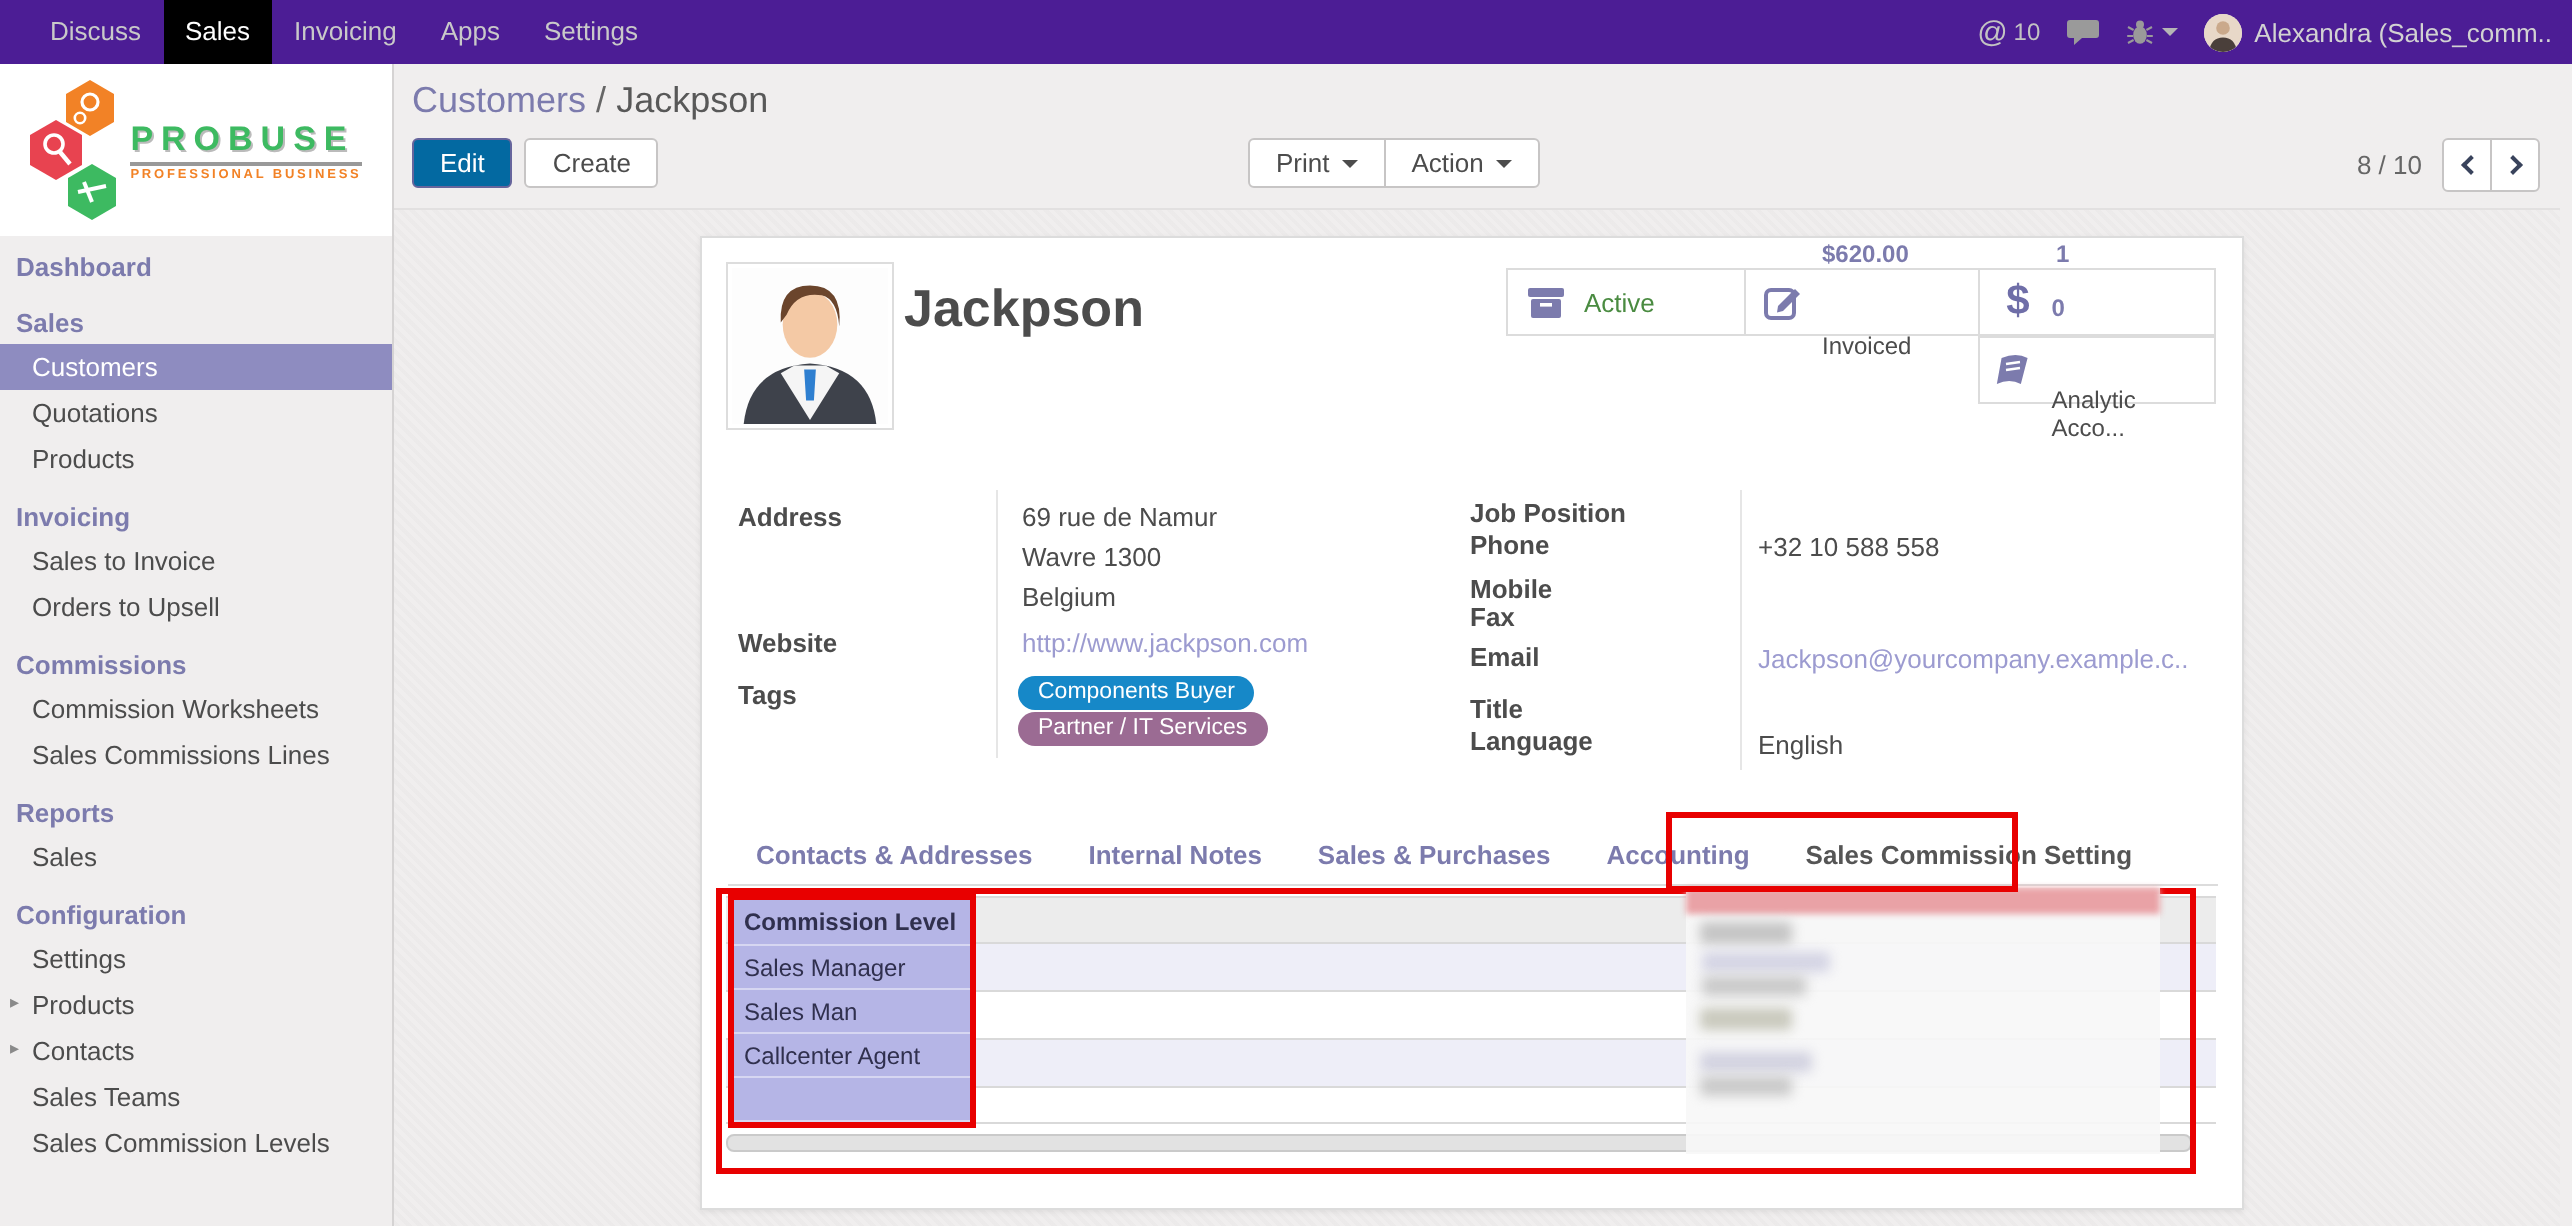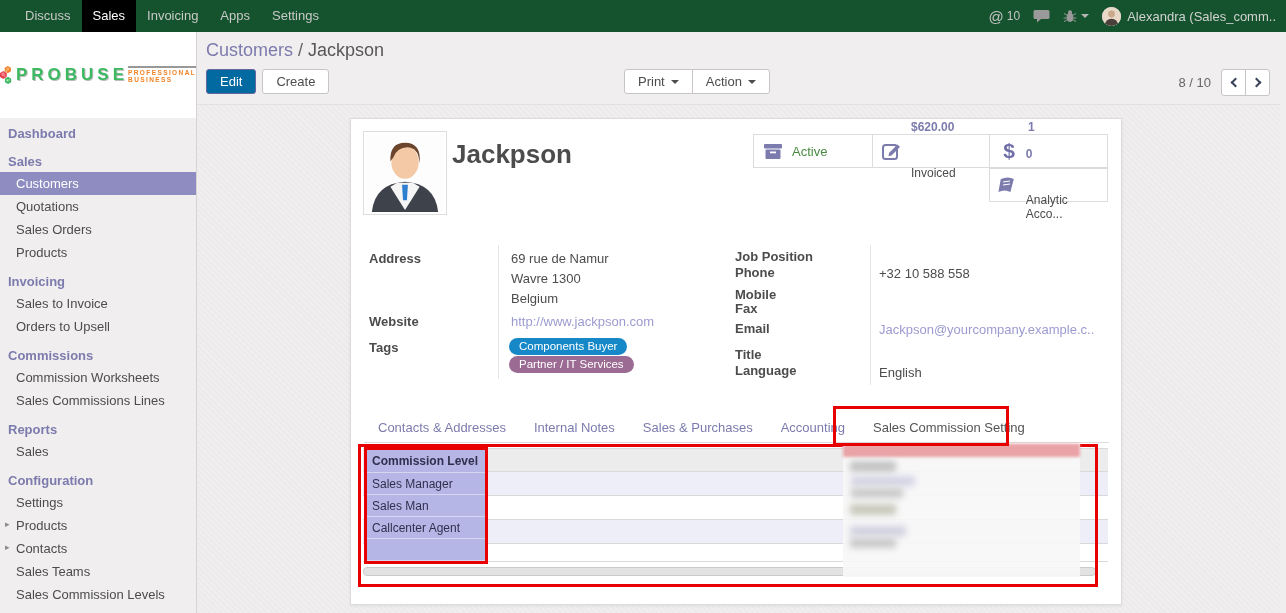--- a/index.html
+++ b/index.html
@@ -1,36 +1,36 @@
 <!DOCTYPE html>
 <html><head>
 <meta charset="utf-8">
 <style>
   * { margin:0; padding:0; box-sizing:border-box; }
   body { font-family:"Liberation Sans", sans-serif; background:#e9e7e7; }
   #app { position:relative; width:1286px; height:613px; background:#f0eeee; overflow:hidden; }
 
   
-  .topbar { position:absolute; left:0; top:0; width:1286px; height:32px; background:#14532d; display:flex; justify-content:space-between; align-items:stretch; z-index:20; }
+  .topbar { position:absolute; left:0; top:0; width:1286px; height:32px; background:#4c1d95; display:flex; justify-content:space-between; align-items:stretch; z-index:20; }
   .tb-left { display:flex; align-items:stretch; padding-left:14px; }
   .tb-app { color:#c9c9c9; font-size:13px; line-height:32px; padding:0 11px; cursor:pointer; text-decoration:none; }
   .tb-app.active { background:#000; color:#fff; }
   .tb-right { display:flex; align-items:center; gap:13px; padding-right:10px; color:#c3c3c3; }
   .tb-mention { display:flex; align-items:center; gap:3px; font-size:12px; color:#c3c3c3; cursor:pointer; }
   .tb-mention .at { font-size:15px; }
   .tb-icon { display:inline-flex; align-items:center; cursor:pointer; }
   .tb-caret { width:0; height:0; border-left:4px solid transparent; border-right:4px solid transparent; border-top:4px solid #b5b5b5; margin-left:4px; }
   .tb-user { display:flex; align-items:center; gap:6px; cursor:pointer; }
   .tb-user-name { font-size:13px; color:#d2d2d2; }
   .tb-avatar { width:19px; height:19px; border-radius:50%; overflow:hidden; background:#ddd; }
 
   
   .sidebar { position:absolute; left:0; top:32px; width:197px; height:581px; background:#f0eeee; border-right:1px solid #d5d3d3; z-index:10; }
   .logo-box { height:86px; background:#fff; display:flex; align-items:center; justify-content:center; gap:4px; }
-  .logo-text { display:flex; flex-direction:row;justify-content:flex-end; }
+  .logo-text { display:flex; flex-direction:column;justify-content:flex-end; }
   .logo-title { color:#3dba61; font-weight:bold; font-size:17px; letter-spacing:4px; text-shadow:1px 1px 0 #bbb; }
   .logo-sub { color:#f28226; font-size:6.5px; font-weight:bold; letter-spacing:1.4px; border-top:2px solid #999; padding-top:1px; margin-top:1px; }
   .side-head { color:#7c7bad; font-weight:bold; font-size:13px; padding:4px 8px 3px 8px; margin-top:6px; cursor:pointer; }
   .side-head.first { margin-top:4px; }
   .side-item { position:relative; display:block; color:#4c4c4c; font-size:13px; padding:4px 4px 4px 16px; cursor:pointer; text-decoration:none; }
   .side-item.selected { background:#8e8cc0; color:#fff; }
   .side-item .tri { position:absolute; left:5px; top:5px; font-size:9px; color:#8a8a8a; }
 
   
   .main { position:absolute; left:192px; top:32px; width:1088px; height:611px; }
@@ -71,21 +71,21 @@
   .stat-label { color:#4c4c4c; font-size:12px; }
   .stat-active { color:#4a8b41; font-size:13px; }
   .dollar-glyph { color:#6f6ea8; font-size:21px; font-weight:bold; }
 
   .flabel { position:absolute; font-size:13px; font-weight:bold; color:#4c4c4c; }
   .fvalue { position:absolute; font-size:13px; color:#4c4c4c; }
   .flink  { position:absolute; font-size:13px; color:#9c9bd0; cursor:pointer; }
   .vsep { position:absolute; width:0; border-left:1px solid #e6e6e6; }
   .tagpill { position:absolute; font-size:11.5px; color:#fff; padding:2px 10px 3px 10px; border-radius:10px; cursor:pointer; }
 
-  .tabs { position:absolute; left:13px; top:292px; width:745px; height:32px; border-bottom:1px solid #dcdcdc; display:flex; }
+  .tabs { position:absolute; left:13px; top:292px; width:745px; height:32px; border-bottom:1px solid #dcdcdc; display:flex;font-weight:bold; }
   .tab { font-size:13px; color:#7c7bad; padding:9px 14px; cursor:pointer; white-space:nowrap; }
   .tab.active { color:#555; }
 
   .trow { position:absolute; left:12px; width:745px; border-bottom:1px solid #d9d9d9; }
   .trow.hdr { border-top:1px solid #d9d9d9; }
 
   .pk-block { position:absolute; left:13px; top:328px; width:124px; height:117px; border:3px solid #e80000; background:#b5b5e6; z-index:6; }
   .pk-cell { font-size:12px; color:#30304e; padding:0 0 0 5px; height:22px; line-height:22px; border-bottom:1px solid rgba(255,255,255,0.45); overflow:hidden; white-space:nowrap; }
   .pk-cell.hdr { font-weight:bold; height:23px; line-height:23px; }
 
@@ -167,21 +167,20 @@
       <span class="logo-text" data-interactable="false">
         <span class="logo-title" data-interactable="false">PROBUSE</span>
         <span class="logo-sub" data-interactable="false">PROFESSIONAL BUSINESS</span>
       </span>
     </div>
 
     <div class="side-head first" data-interactable="true">Dashboard</div>
     <div class="side-head" data-interactable="true">Sales</div>
     <a class="side-item selected" data-interactable="true">Customers</a>
     <a class="side-item" data-interactable="true">Quotations</a>
-    <a class="side-item" data-interactable="true">Sales Orders</a>
     <a class="side-item" data-interactable="true">Products</a>
 
     <div class="side-head" data-interactable="true">Invoicing</div>
     <a class="side-item" data-interactable="true">Sales to Invoice</a>
     <a class="side-item" data-interactable="true">Orders to Upsell</a>
 
     <div class="side-head" data-interactable="true">Commissions</div>
     <a class="side-item" data-interactable="true">Commission Worksheets</a>
     <a class="side-item" data-interactable="true">Sales Commissions Lines</a>
 

